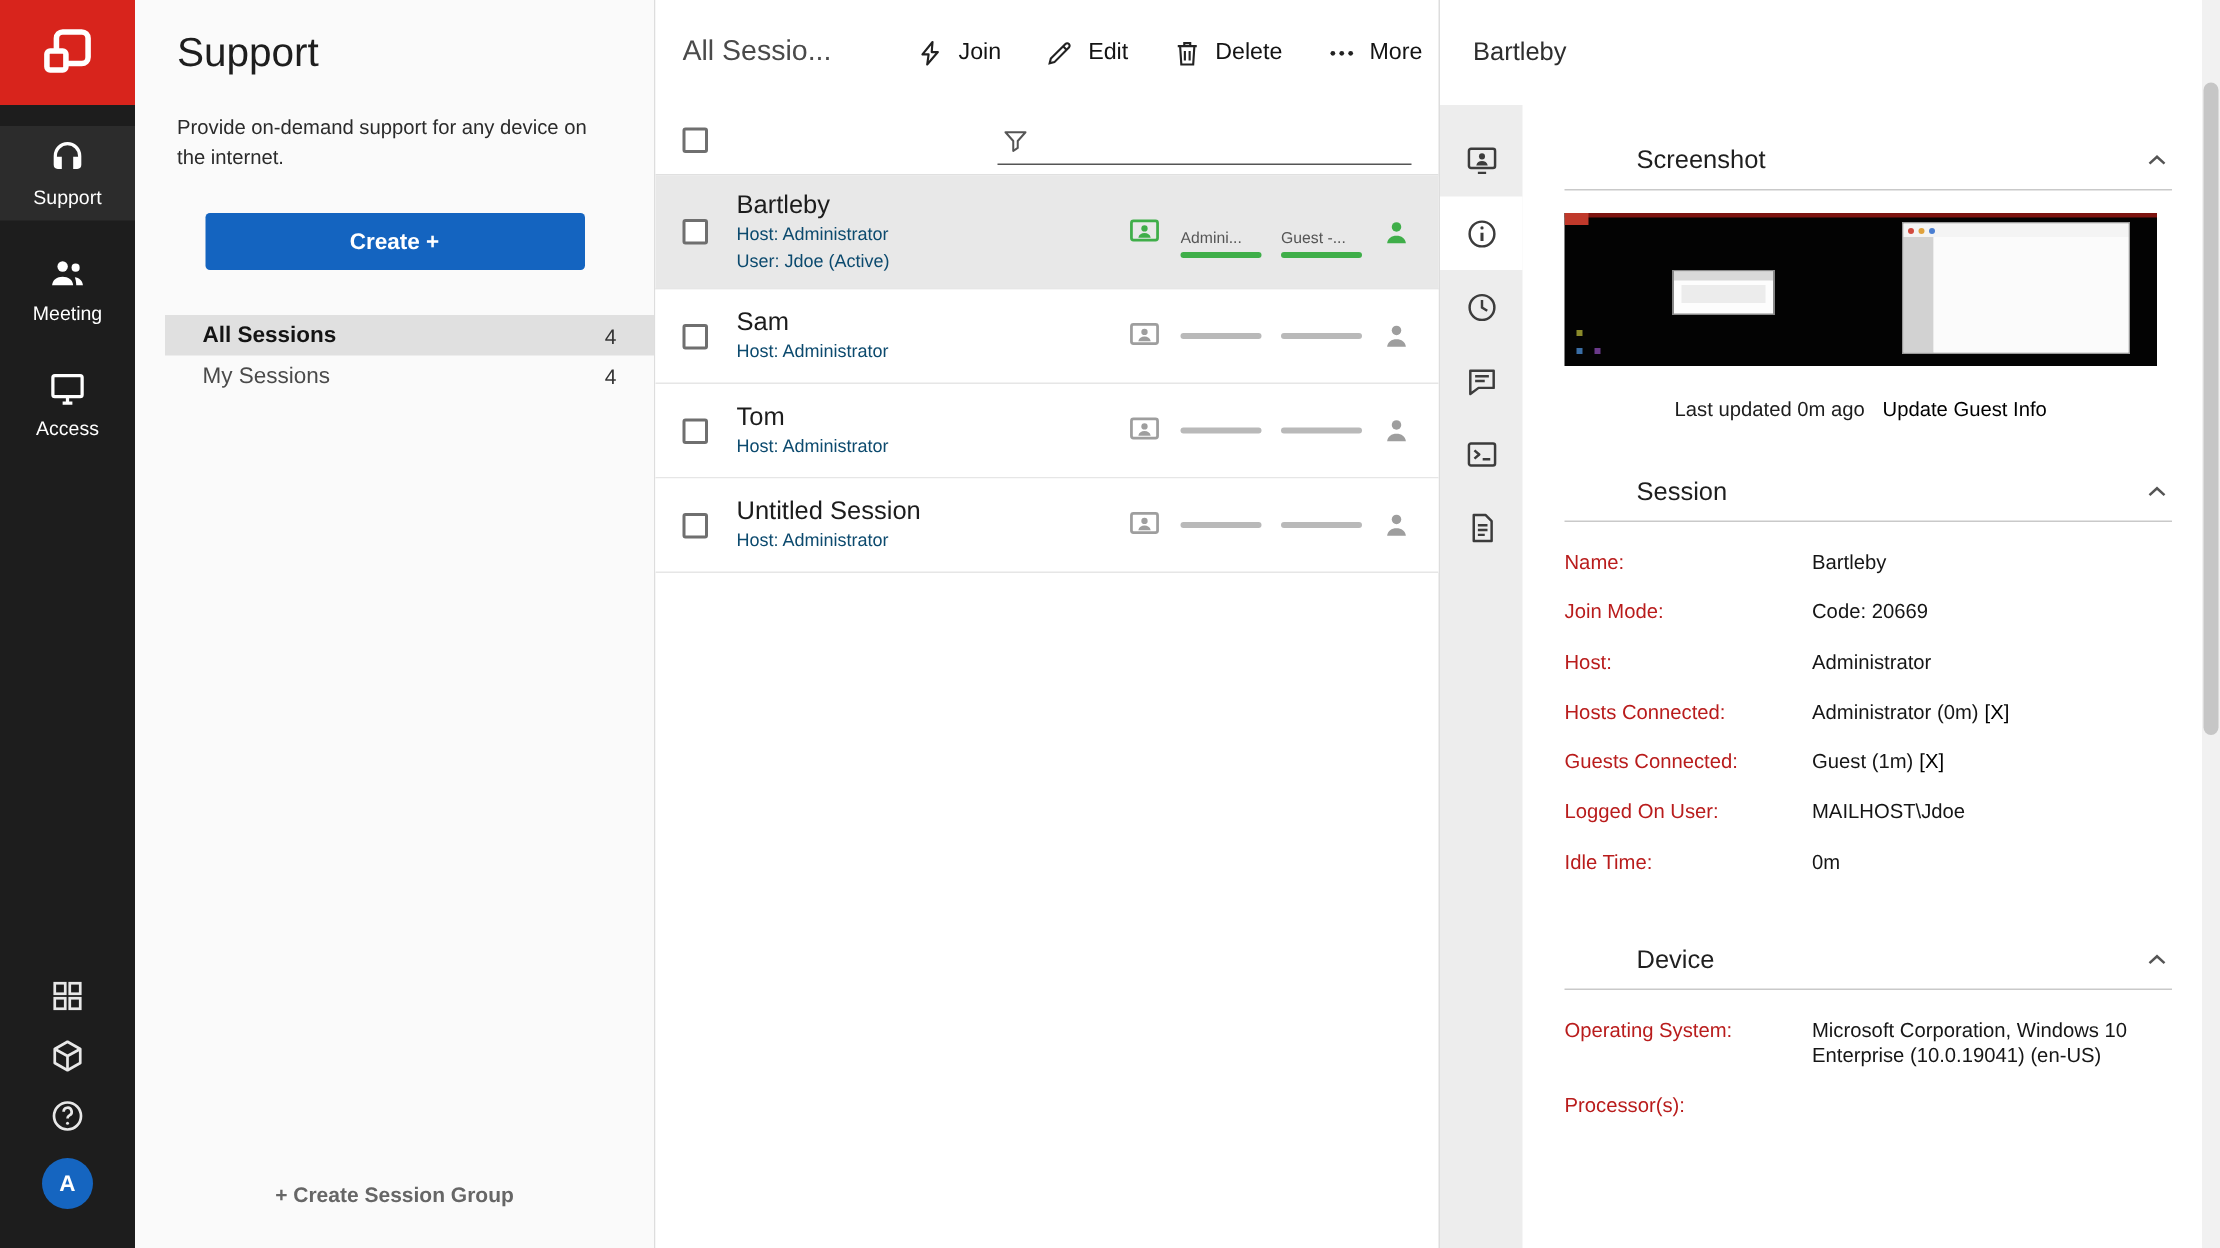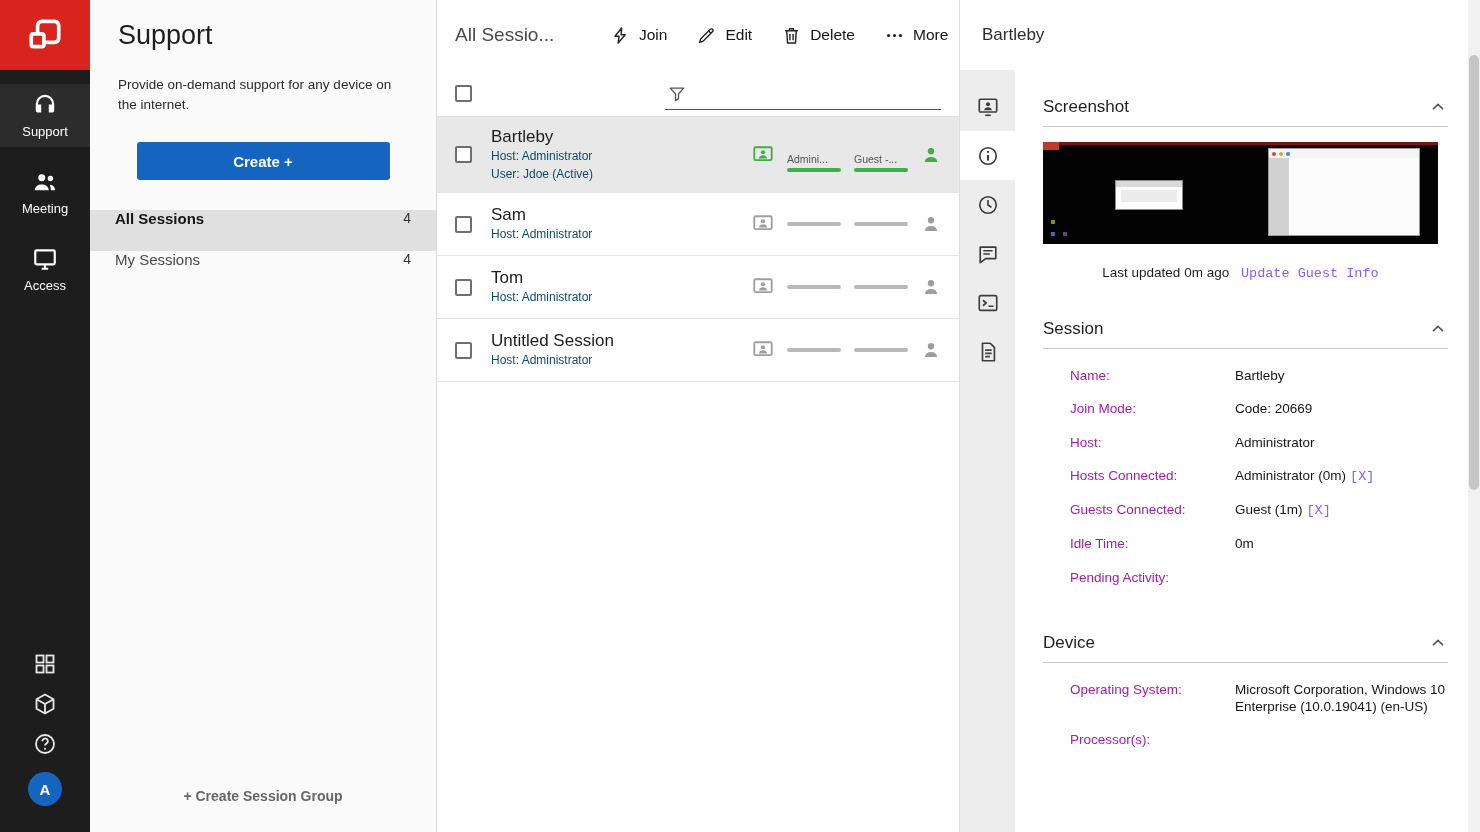--- a/index.html
+++ b/index.html
@@ -44,21 +44,21 @@
   }
   .support-title { font-size:27px; font-weight:400; color:#1e1e1e; margin:20px 0 0 28px; }
   .support-desc { font-size:13.5px; color:#2b2b2b; margin:24px 28px 0; line-height:1.45; }
   .create-btn {
     margin:28px auto 0; width:253px; height:38px; background:#1464c0; color:#fff;
     border:none; border-radius:3px; font-size:15px; font-weight:bold; cursor:pointer;
     font-family:"Liberation Sans",sans-serif;
   }
   .group-list { margin-top:30px; }
   .group-item {
-    height:41px; display:flex; padding:0 25px; font-size:15px; cursor:pointer; color:#4a4a4a;
+    height:27px; display:flex; align-items:center; padding:0 25px; font-size:15px; cursor:pointer; color:#4a4a4a;margin-left:20px;
   }
   .group-item.selected { background:#e0e0e0; color:#141414; font-weight:bold; }
   .group-count { margin-left:auto; font-size:14px; color:#333; font-weight:normal; }
   .create-group {
     text-align:center; color:#666; font-size:14px; font-weight:bold; padding-bottom:28px; cursor:pointer;
   }
 
   
   .list-panel {
     width:523px; flex:none; background:#fff; border-right:1px solid #ddd;
@@ -110,21 +110,21 @@
   .right-header { height:70px; flex:none; display:flex; align-items:center; padding-left:22px; }
   .right-title { font-size:17px; color:#2e2e2e; }
   .right-body { flex:1; display:flex; min-height:0; }
   .tab-strip { width:55px; flex:none; background:#ededed; display:flex; flex-direction:column; padding-top:12px; }
   .tab { height:49px; display:flex; align-items:center; justify-content:center; color:#3c3c3c; cursor:pointer; }
   .tab svg { width:22px; height:22px; }
   .tab.selected { background:#fff; }
 
   .detail-content { flex:1; min-width:0; padding:0 32px 0 28px; }
   .section-header {
-    display:flex; align-items:center; justify-content:space-between; margin-top:27px;
+    display:flex; align-items:center; justify-content:space-between; margin-top:27px;margin-left:48px;
   }
   .section-header.tight { margin-top:38px; }
   .section-title { font-size:17px; color:#1f1f1f; }
   .chevron { cursor:pointer; color:#555; }
   .chevron svg { width:20px; height:20px; }
   .section-rule { border-bottom:1px solid #c9c9c9; margin-top:9px; }
 
   .thumb {
     margin-top:15px; width:395px; height:102px; background:#030303; position:relative; overflow:hidden;
   }
@@ -139,26 +139,26 @@
     position:absolute; left:225px; top:6px; width:152px; height:88px; background:#e6e6e6; border:1px solid #9a9a9a;
   }
   .thumb-win-big .bar { height:9px; background:#f4f4f4; display:flex; align-items:center; gap:3px; padding-left:3px; }
   .thumb-win-big .bar i { width:4px; height:4px; border-radius:50%; display:block; }
   .thumb-win-big .bodyrow { display:flex; height:77px; }
   .thumb-win-big .side { width:20px; background:#d2d2d2; }
   .thumb-win-big .main { flex:1; background:#fbfbfb; }
   .thumb-speck { position:absolute; width:4px; height:4px; }
 
   .thumb-caption { width:395px; text-align:center; margin-top:21px; font-size:13.5px; color:#1d1d1d; }
-  .link { color:#8b5cf6; text-decoration:none; cursor:pointer;font-family:Liberation Mono, monospace; }
+  .link { color:#000000; text-decoration:none; cursor:pointer; }
   .thumb-caption .link { margin-left:8px; }
 
   .fields { margin-top:11px; }
   .field { display:flex; padding:7px 0 9px; font-size:13.5px; line-height:1.28; }
-  .field-label { width:165px; flex:none; color:#a21caf;margin-left:27px; }
+  .field-label { width:165px; flex:none; color:#b91c1c; }
   .field-value { flex:1; color:#161616; }
   .x-link { margin-left:4px; }
 
   
   .scrollbar {
     position:fixed; top:0; right:0; width:12px; height:832px; background:#f1f1f1;
   }
   .scroll-thumb {
     position:absolute; top:55px; left:1px; width:10px; height:435px; background:#c6c6c6; border-radius:5px; cursor:pointer;
   }
@@ -559,26 +559,26 @@
         </div>
         <div class="field">
           <span class="field-label">Hosts Connected:</span>
           <span class="field-value"><span>Administrator (0m)</span><a class="link x-link">[X]</a></span>
         </div>
         <div class="field">
           <span class="field-label">Guests Connected:</span>
           <span class="field-value"><span>Guest (1m)</span><a class="link x-link">[X]</a></span>
         </div>
         <div class="field">
+          <span class="field-label">Logged On User:</span>
+          <span class="field-value"><span>MAILHOST\Jdoe</span></span>
+        </div>
+        <div class="field">
           <span class="field-label">Idle Time:</span>
           <span class="field-value"><span>0m</span></span>
-        </div>
-        <div class="field">
-          <span class="field-label">Pending Activity:</span>
-          <span class="field-value"><span></span></span>
         </div>
       </div>
 
       <div class="section-header tight">
         <span class="section-title">Device</span>
         <span class="chevron">
           <svg viewBox="0 0 24 24" fill="none" stroke="currentColor" stroke-width="2">
               <path d="M6 14.5L12 9l6 5.5"></path>
             </svg>
         </span>

